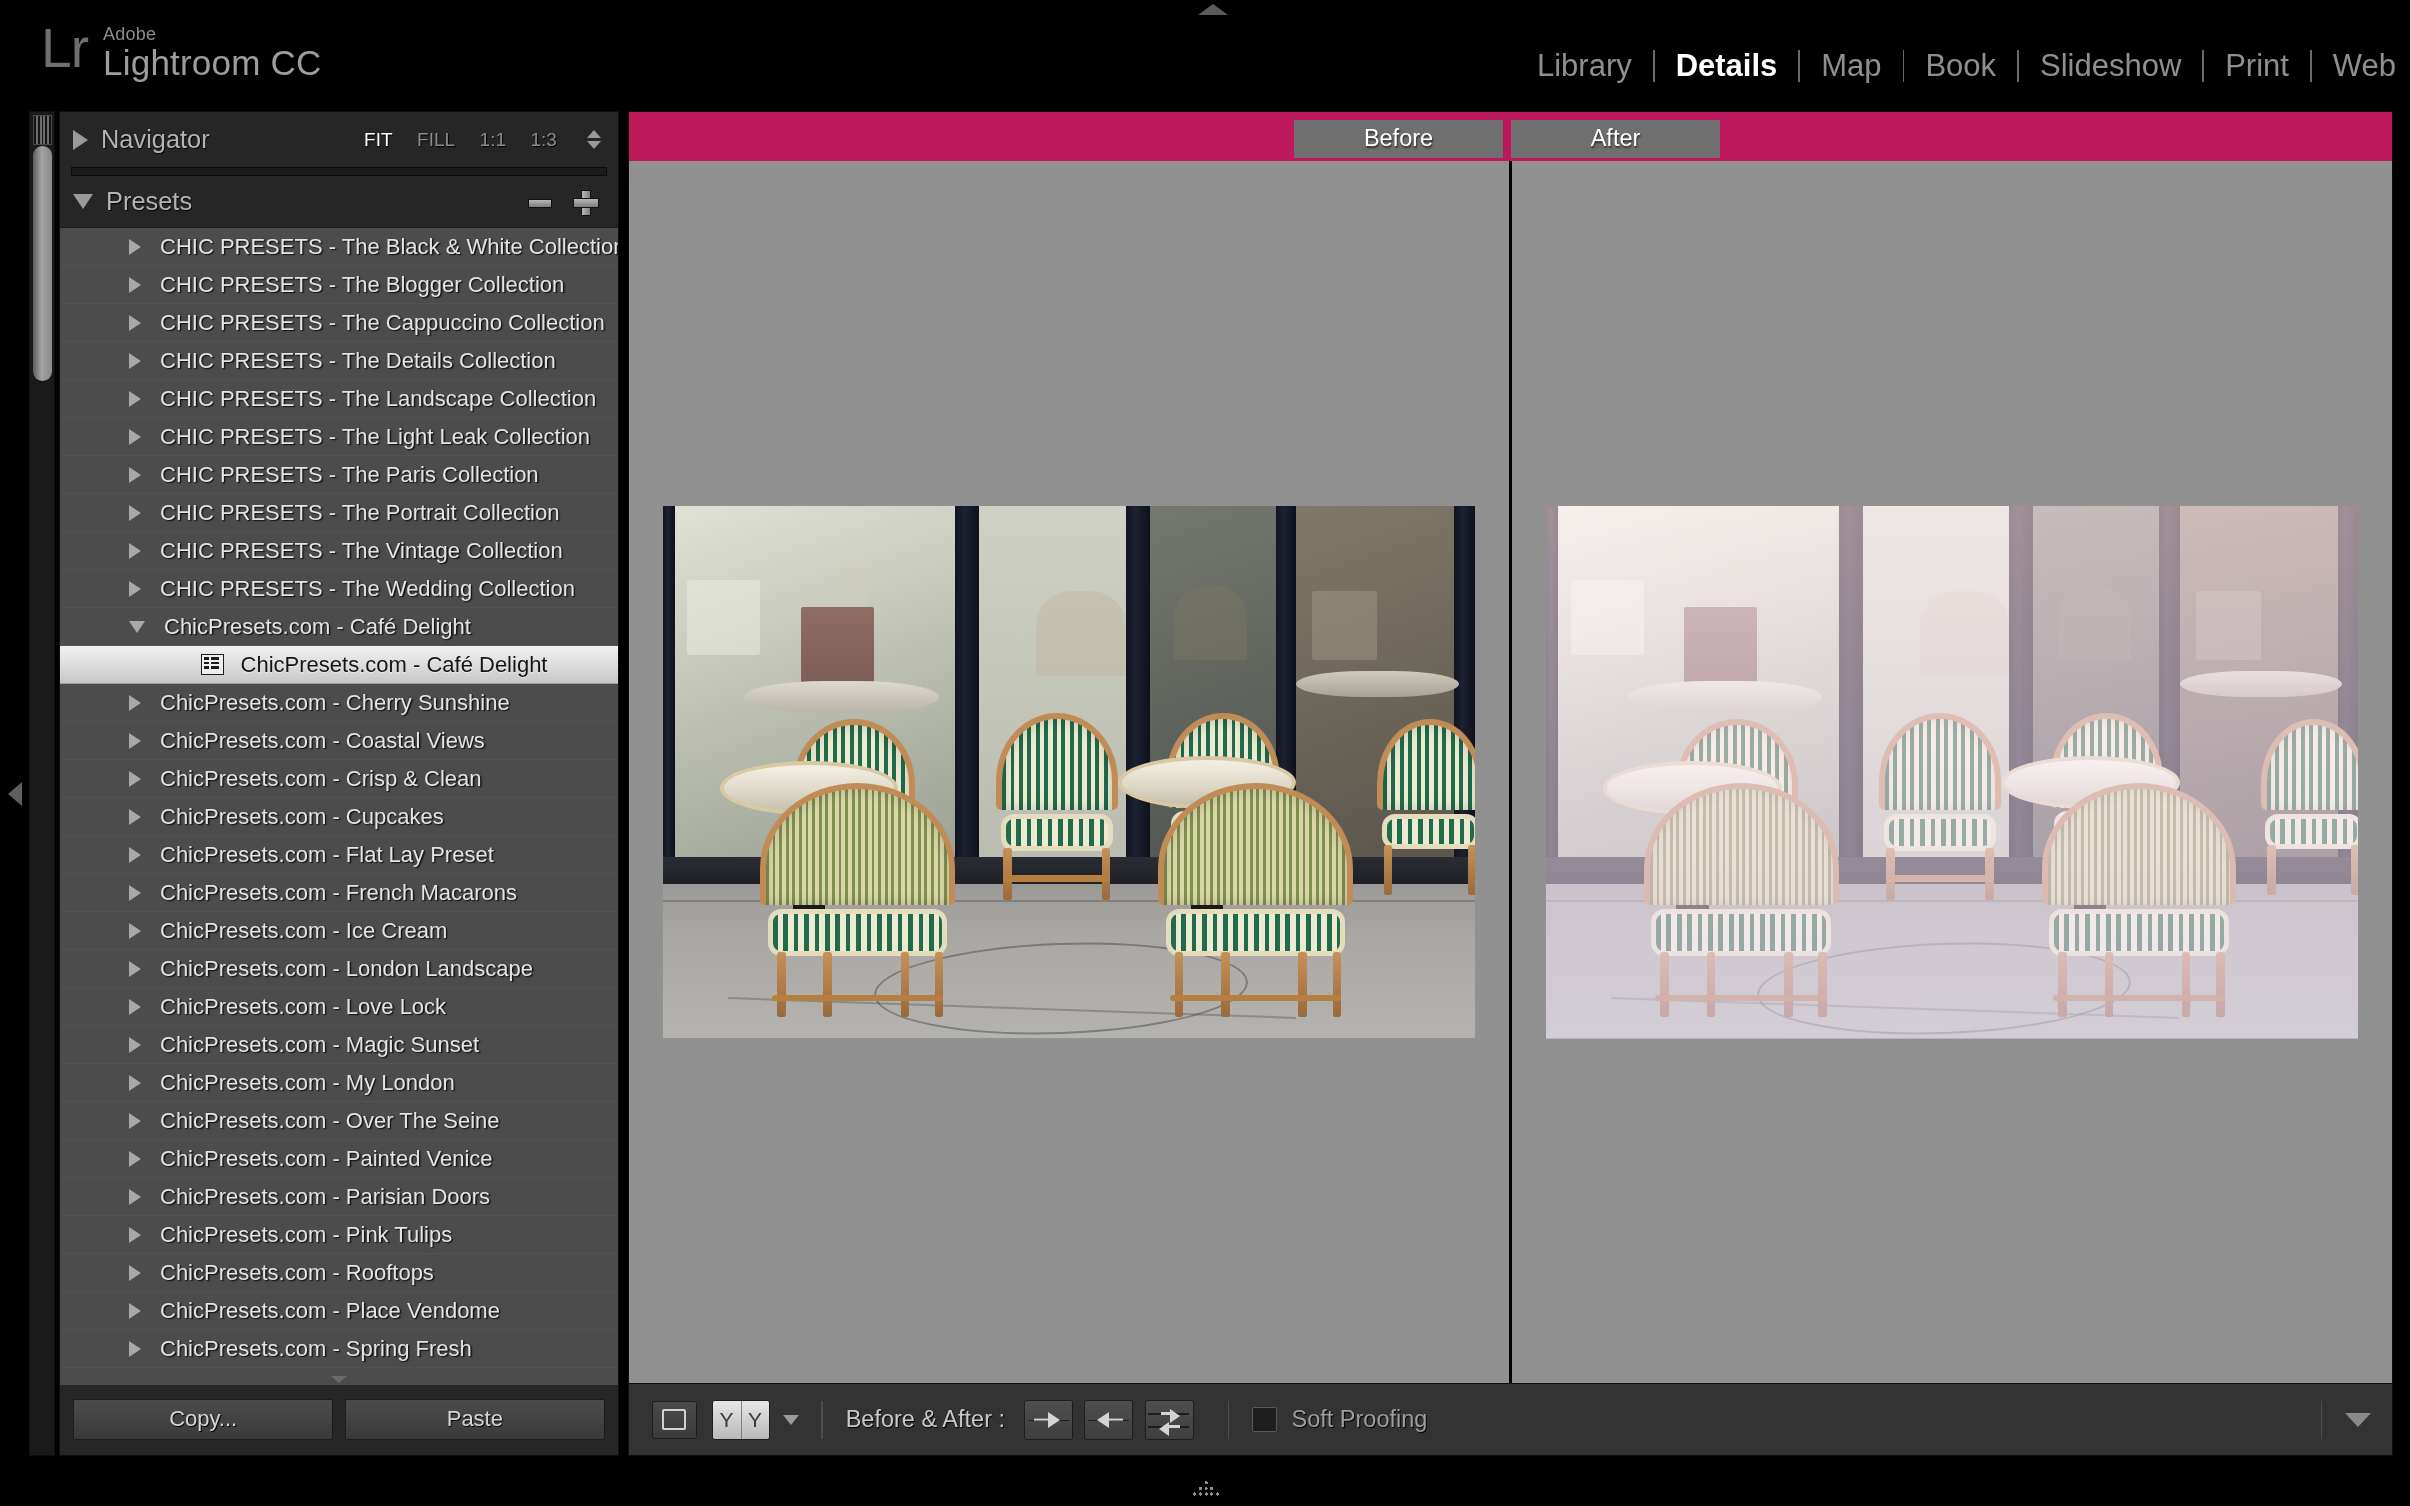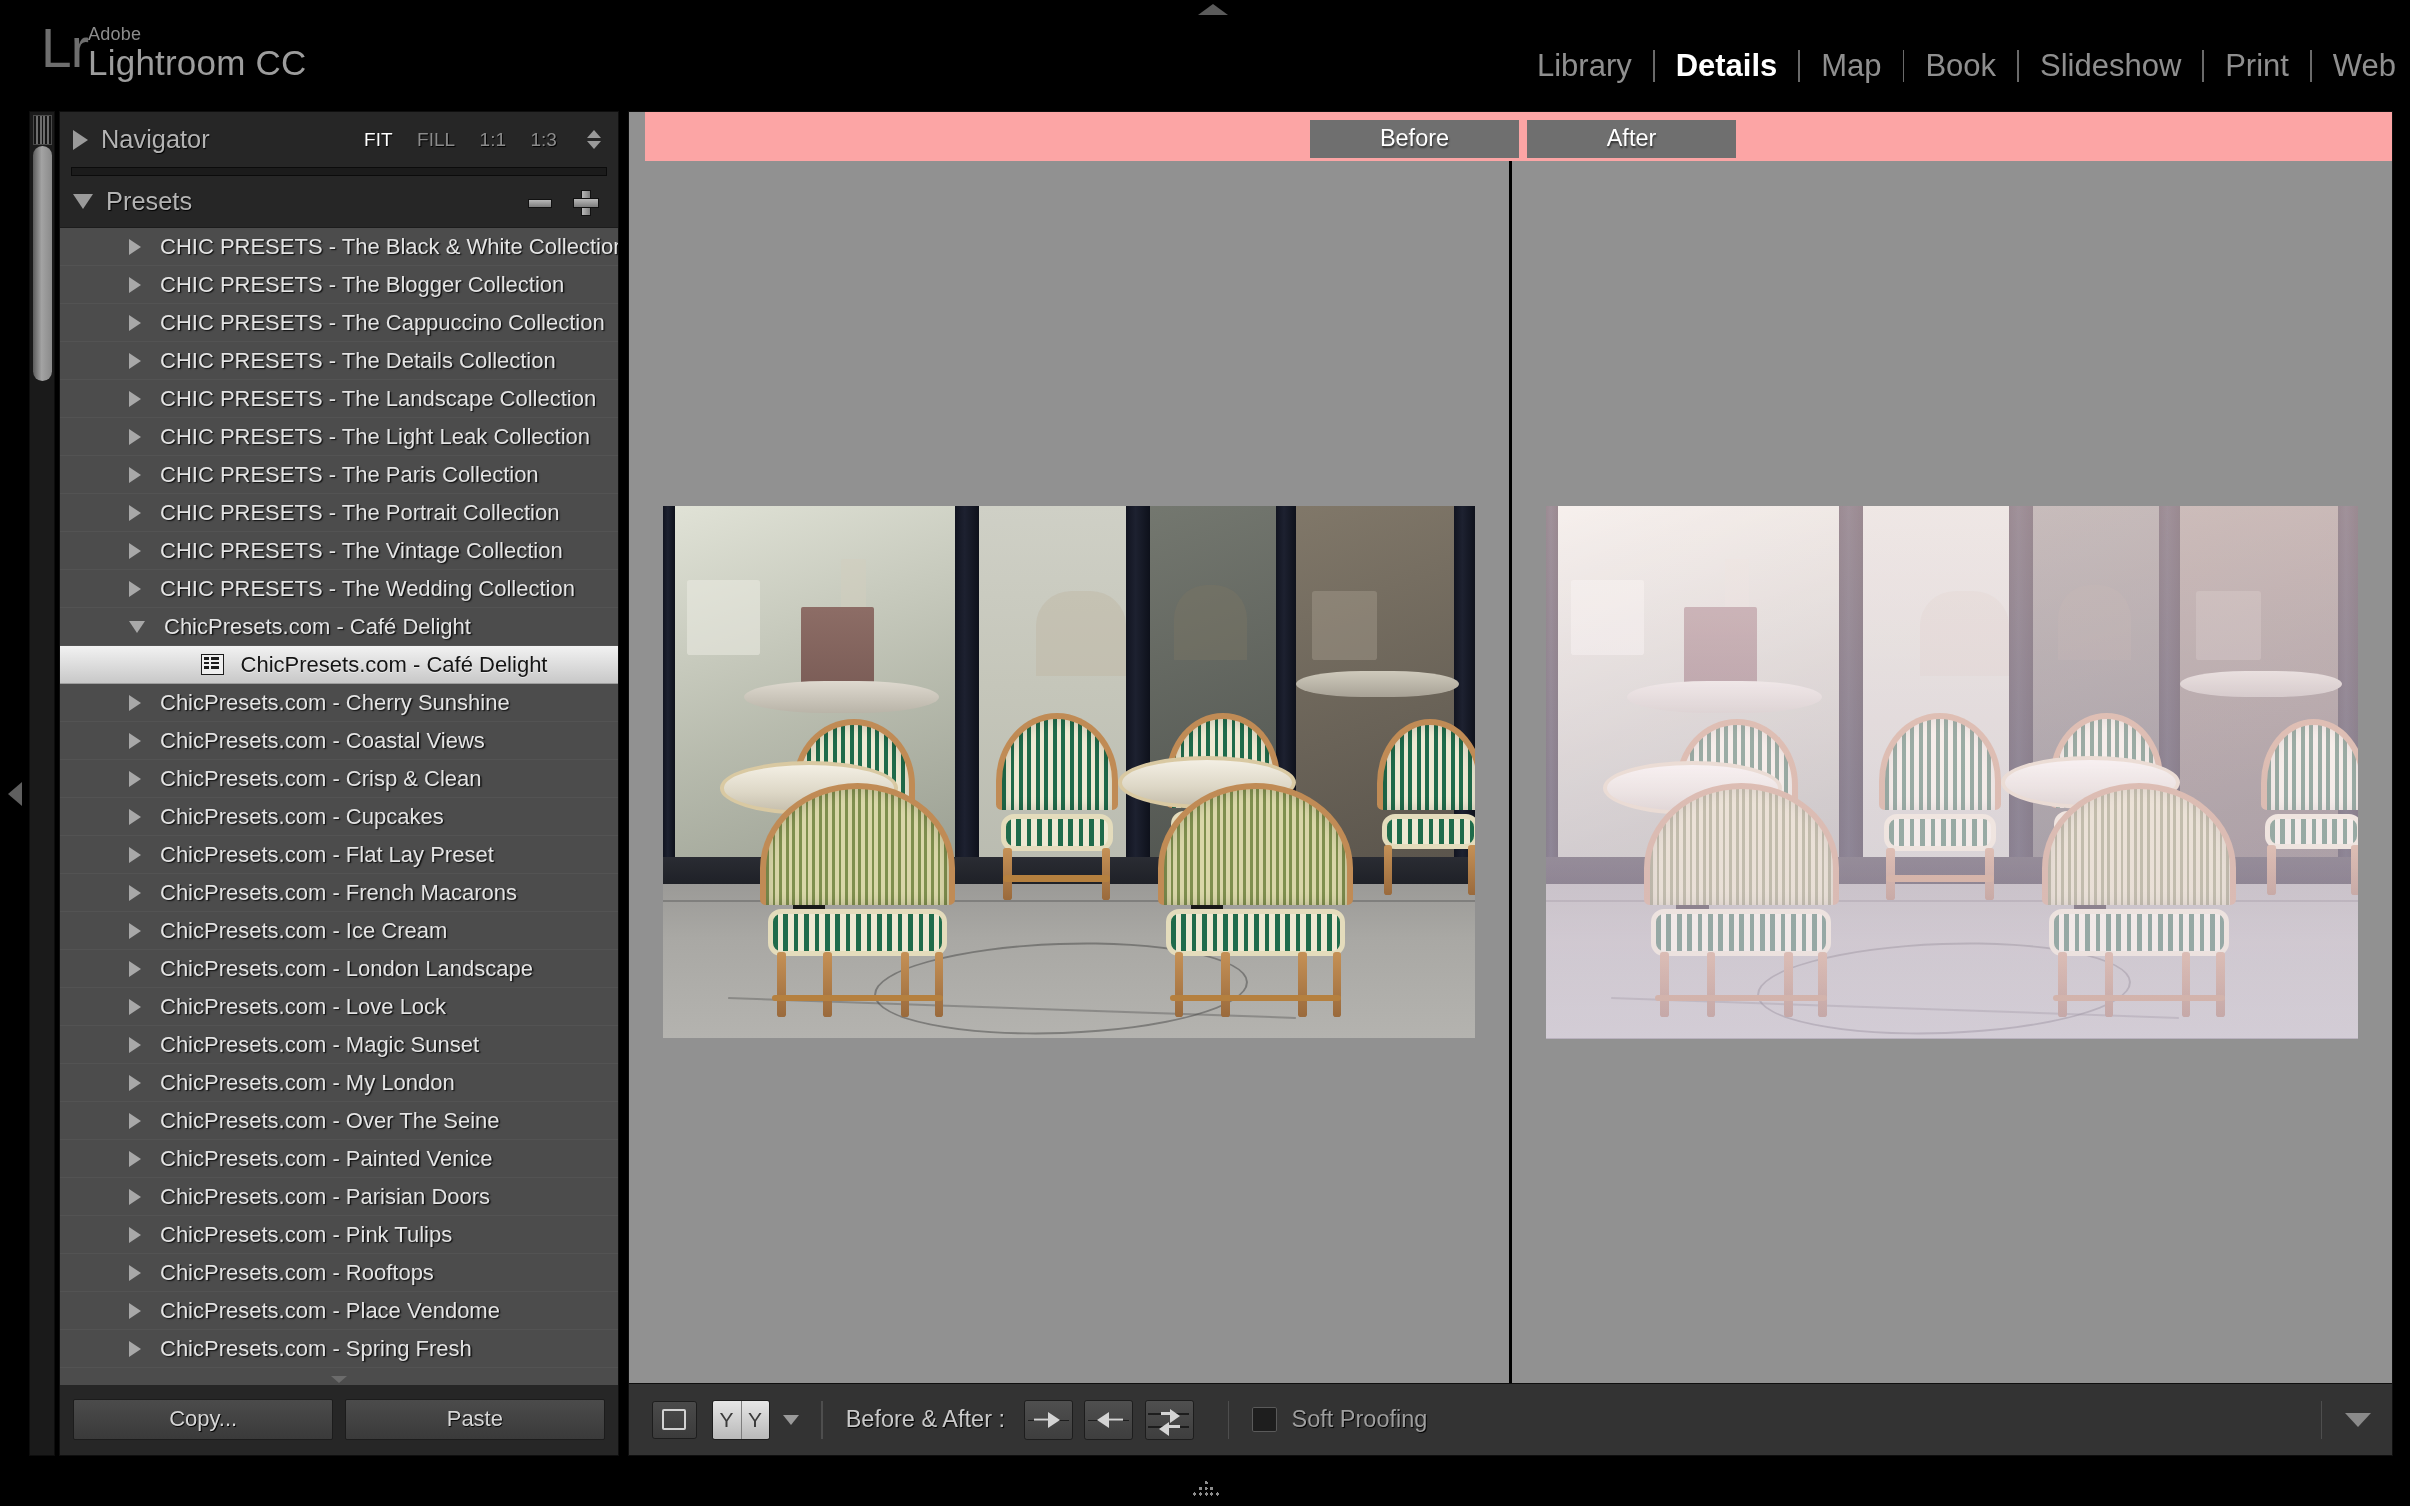--- a/index.html
+++ b/index.html
@@ -18,21 +18,21 @@
   }
 
   
   .topbar {
     position: absolute; left: 0; top: 0;
     width: 2411px; height: 105px;
     background: #000;
   }
   .brand {
     position: absolute; left: 41px; top: 21px;
-    display: flex; align-items: flex-start; 
+    display: flex; align-items: flex-start; gap: 15px;
   }
   .brand-lr {
     font-size: 55px; line-height: 55px;
     color: #6e6e6e; font-weight: 400;
     letter-spacing: -0.9px;
   }
   .brand-text { display: flex; flex-direction: column; padding-top: 3.8px; }
   .brand-adobe {
     font-size: 18px; line-height: 19px;
     color: #8c8c8c; letter-spacing: 0.2px;
@@ -284,22 +284,21 @@
   
   .center {
     position: absolute; left: 628px; top: 111px;
     width: 1765px; height: 1345px;
     background: #919191;
     border: 0.9px solid #0e0e0e;
     display: flex; flex-direction: column;
   }
   .ba-labels {
     position: relative; height: 49px; flex: 0 0 49px;
-    background: #fca5a5;
-    margin-left: 16px;
+    background: #be185d;
   }
   .ba-tag {
     position: absolute; top: 7.5px;
     height: 38px; width: 209px;
     background: #6f6f6f;
     display: flex; align-items: center; justify-content: center;
     font-size: 23.5px; color: #ffffff;
     text-shadow: 0.9px 1.9px 1.9px rgba(0,0,0,.6);
   }
   .ba-tag.before { left: 665px; }

